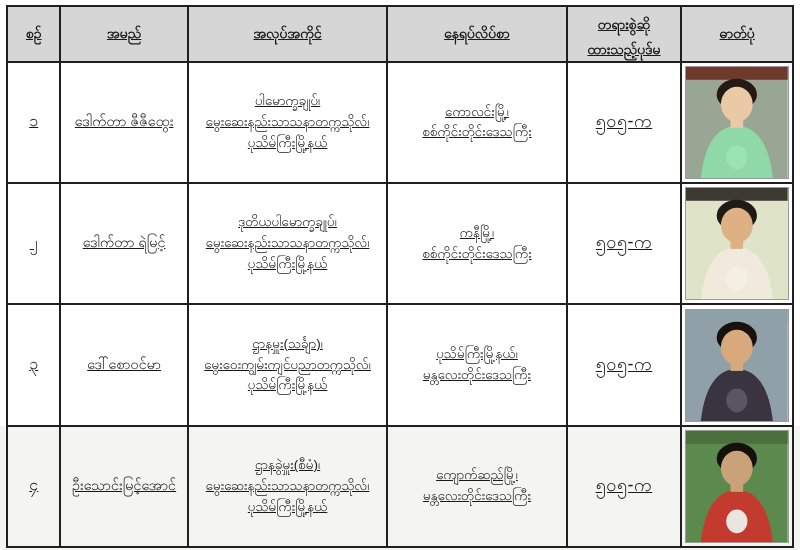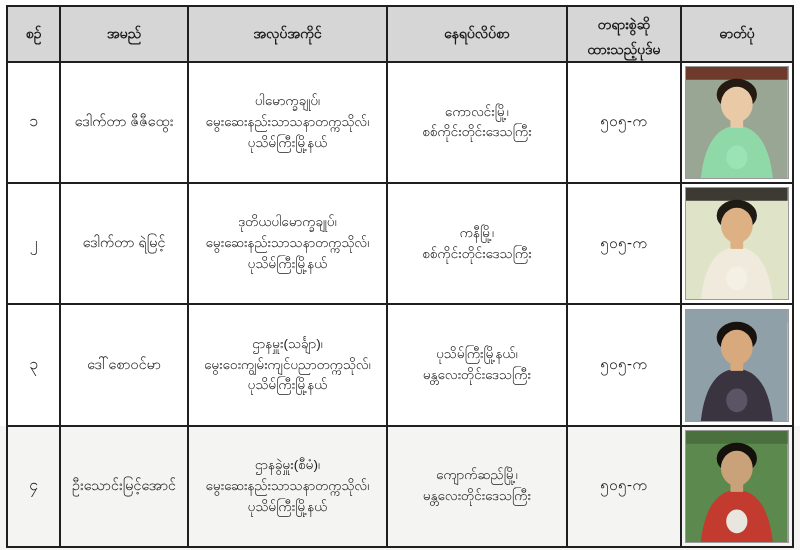--- a/index.html
+++ b/index.html
@@ -8,20 +8,21 @@
     background:#f4f4f2;
     font-family:"Liberation Sans","DejaVu Sans",sans-serif;
     color:#1a1a1a;
     overflow:hidden;
   }
   .sheet{
     width:800px;height:426px;
     background:#ffffff;
     box-sizing:border-box;
     padding:5px 6px 2px 6px;
+    text-decoration:underline;
   }
   table.roster{
     width:100%;height:543px;
     border-collapse:collapse;
     table-layout:fixed;
   }
   table.roster col.c-no{width:6.8%;}
   table.roster col.c-name{width:16.2%;}
   table.roster col.c-occ{width:25.4%;}
   table.roster col.c-addr{width:22.8%;}
@@ -43,21 +44,21 @@
   }
   tbody tr{height:121px;}
   td.no-cell{font-size:16px;}
   td.name-cell{font-size:14.5px;}
   td.occ-cell .line,
   td.addr-cell .line{
     display:block;
     font-size:13.5px;
     line-height:1.55;
   }
-  td.sec-cell{font-size:15px;letter-spacing:0.5px;}
+  td.sec-cell{font-size:18px;letter-spacing:0.5px;}
   td.photo-cell{padding:3px;}
   .photo-frame{
     width:100%;
     height:113px;
     border:1px solid #9a9a9a;
     box-sizing:border-box;
     background:#e9e9e9;
   }
   .photo-frame svg{display:block;width:100%;height:100%;}
   .hdr-two-line span{display:block;margin-top:6px;}

